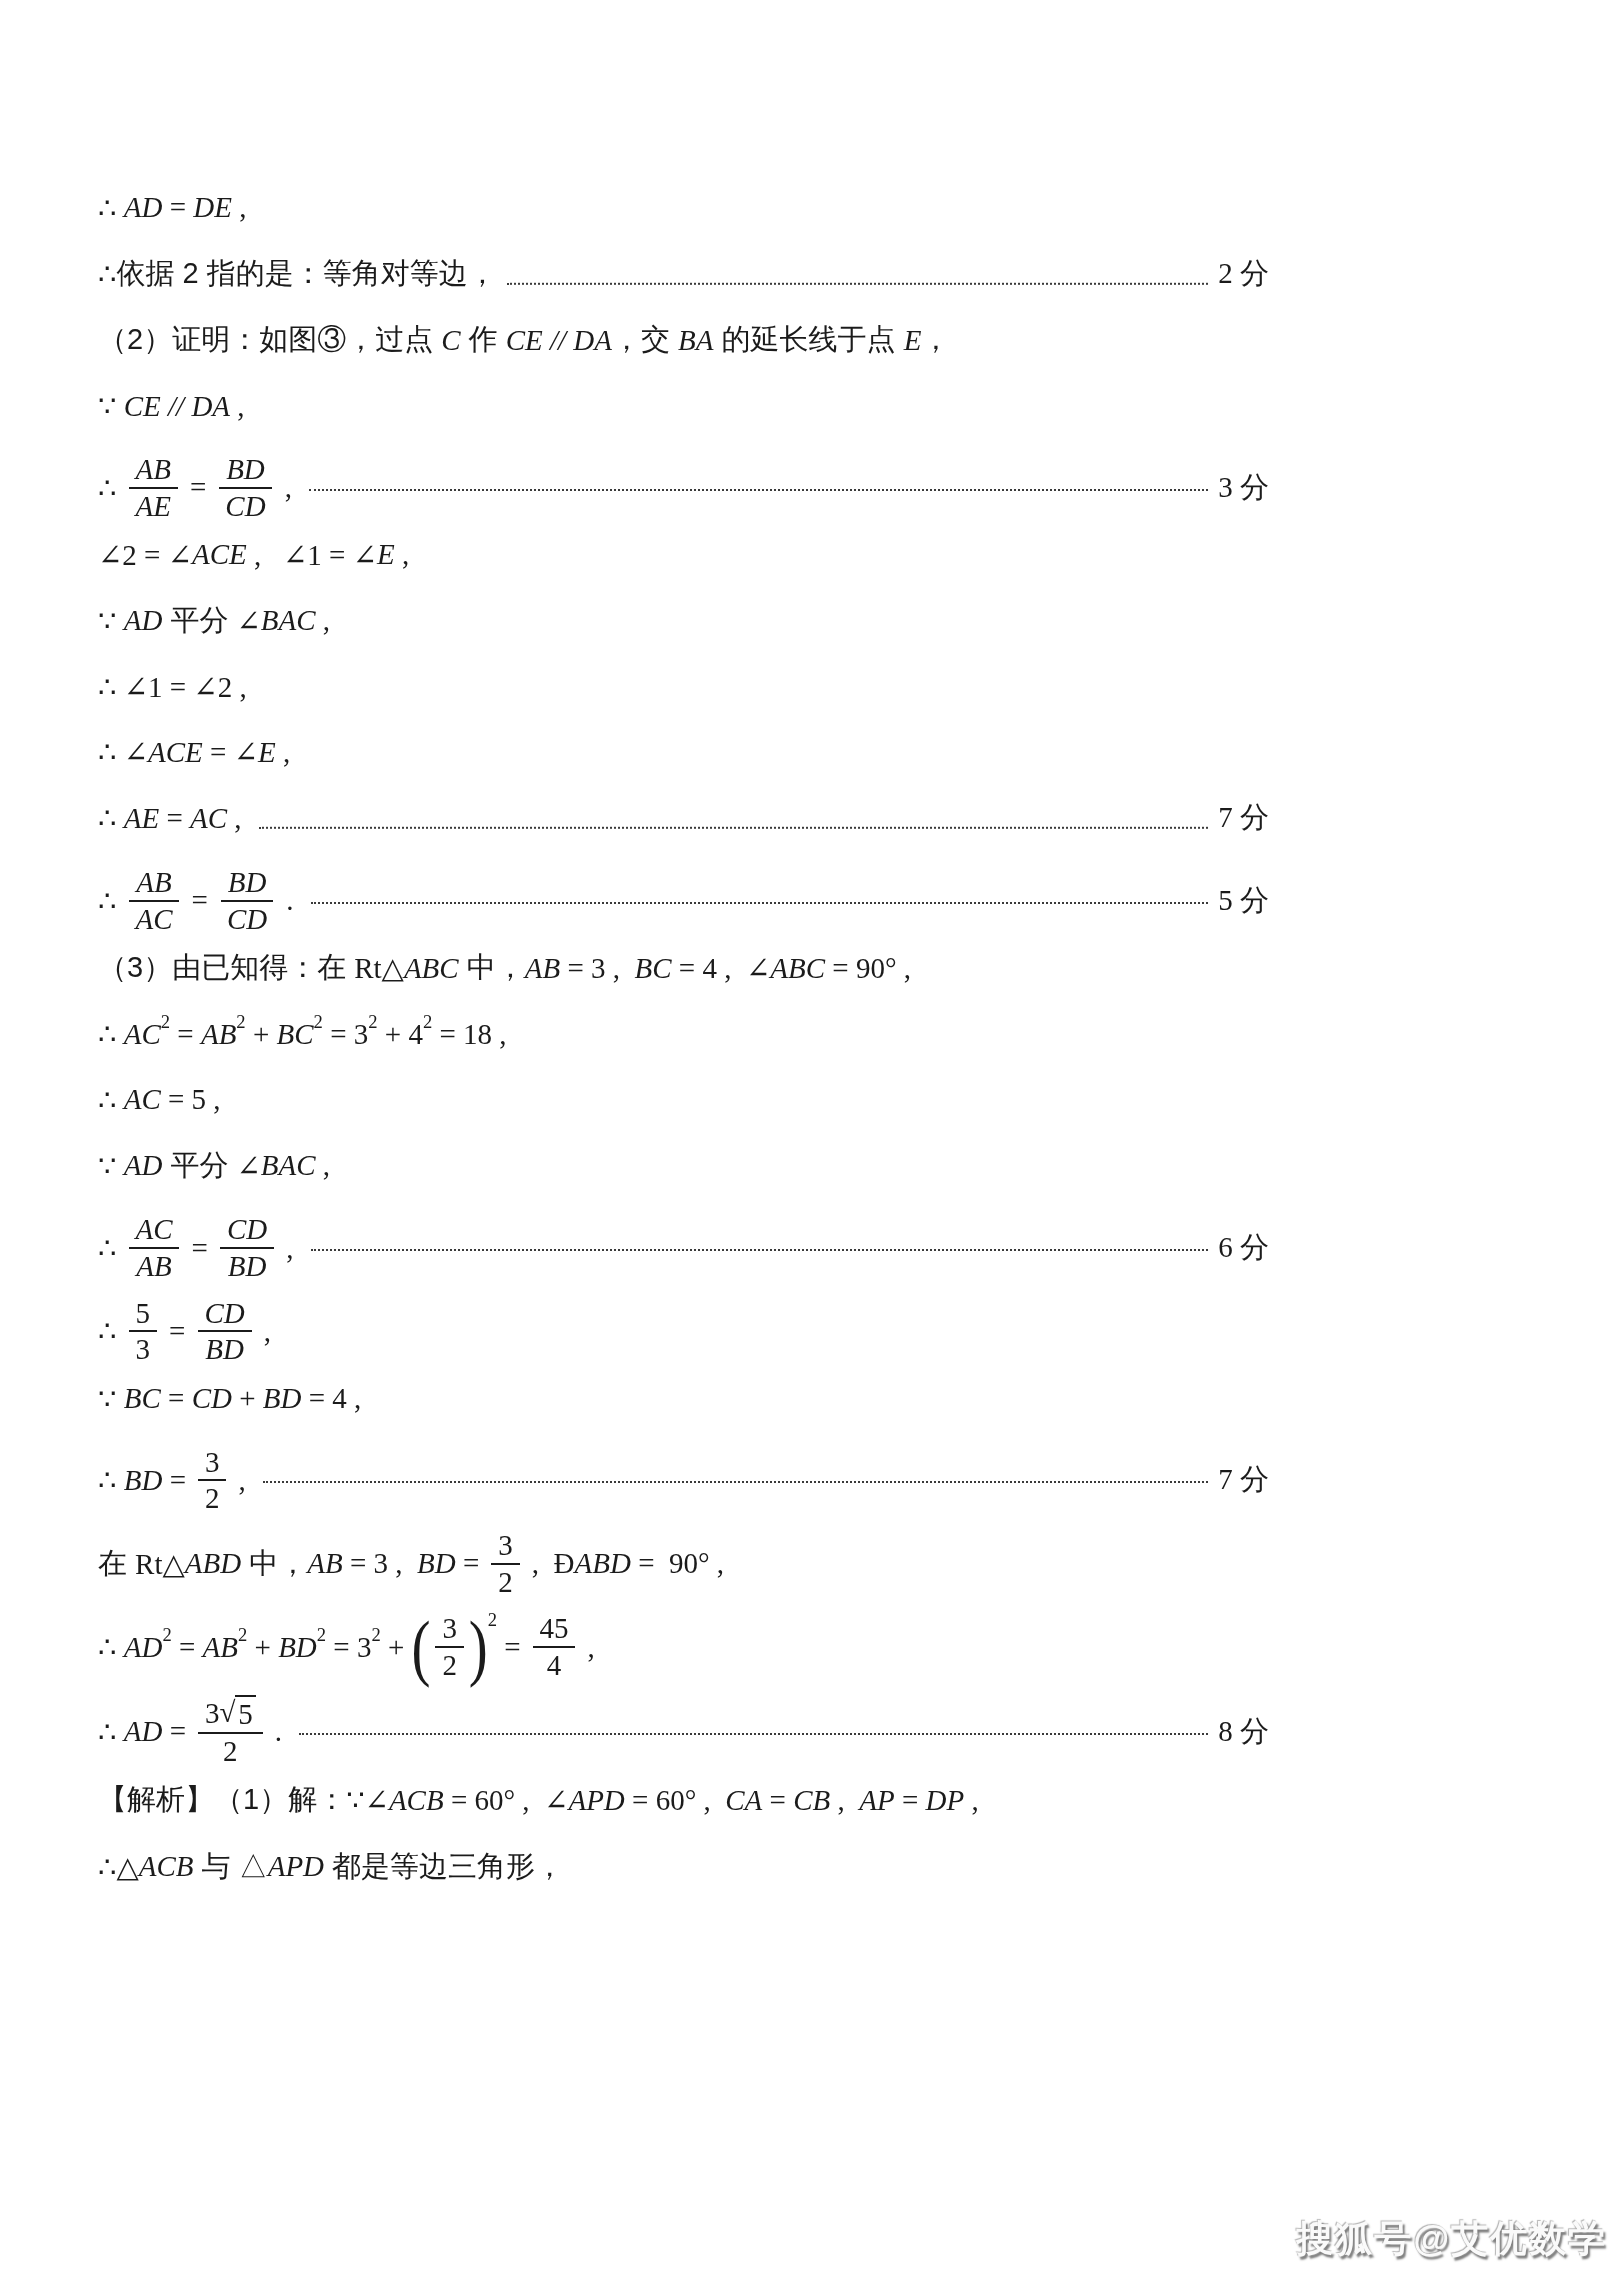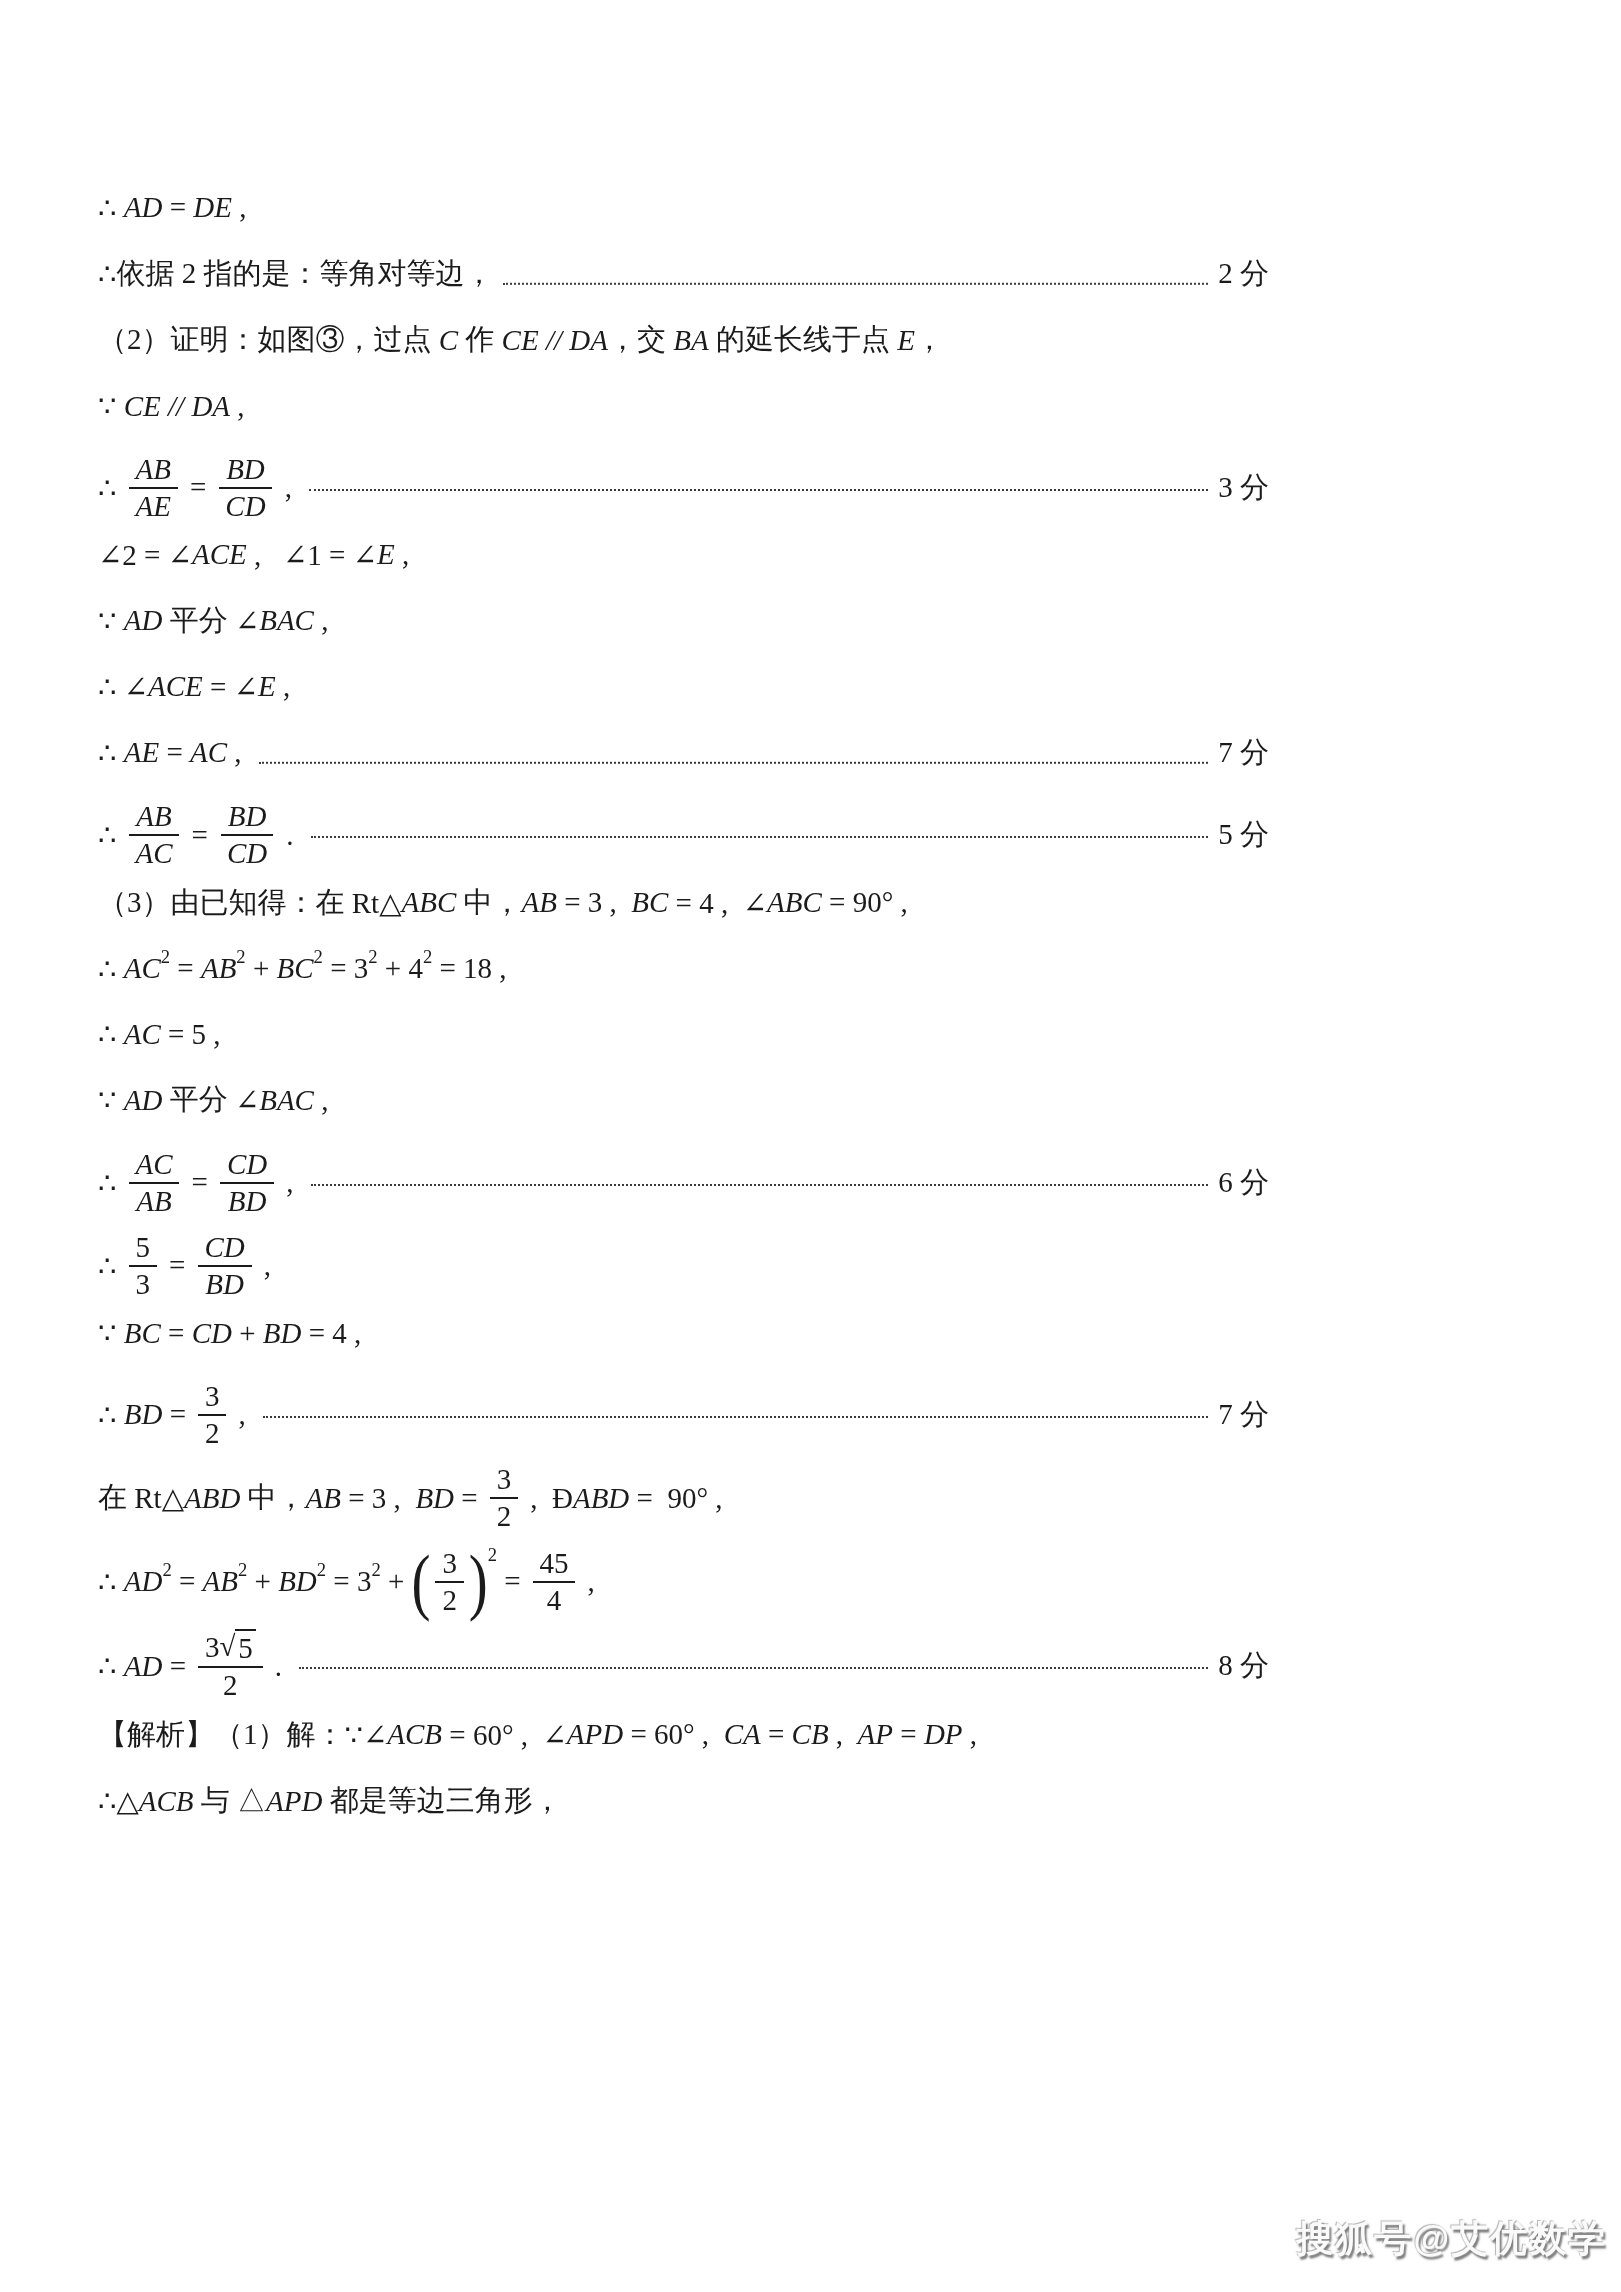--- a/index.html
+++ b/index.html
@@ -17,21 +17,21 @@
   .line{
     display:flex;
     align-items:center;
     font-size:29px;
     min-height:39px;
     margin:0 0 26.5px 0;
   }
   .line.tall{margin-bottom:11.8px;}
   .line.scored{padding-right:225px;}
   .seg{white-space:pre;}
-  .cn{font-family:Liberation Serif, serif;}
+  .cn{font-family:Liberation Sans, sans-serif;}
   .rm{font-style:normal;}
   .mi{font-style:italic;}
   .sup{font-size:18.6px;transform:translateY(-11.8px);}
   .psup{font-size:18.6px;align-self:flex-start;transform:translateY(-2px);}
   .bigp{font-size:57px;line-height:1;transform:scaleY(1.28);font-weight:400;}
   .frac{display:inline-flex;flex-direction:column;align-items:center;margin:0 4.9px;}
   .fnum,.fden{display:flex;align-items:center;justify-content:center;padding:0 6.9px;line-height:1.2;}
   .fnum{border-bottom:2px solid #1b1b1b;}
   .sqrt{display:inline-flex;align-items:flex-start;}
   .rsign{line-height:1.2;}
@@ -110,20 +110,23 @@
       </div>
       <div class="line">
         <span class="seg rm">∵ </span>
         <span class="seg mi">AD</span>
         <span class="seg cn"> 平分 </span>
         <span class="seg rm">∠</span>
         <span class="seg mi">BAC</span>
         <span class="seg rm"> ,</span>
       </div>
       <div class="line">
+        <span class="seg rm">∴ ∠1 = ∠2 ,</span>
+      </div>
+      <div class="line">
         <span class="seg rm">∴ ∠</span>
         <span class="seg mi">ACE</span>
         <span class="seg rm"> = ∠</span>
         <span class="seg mi">E</span>
         <span class="seg rm"> ,</span>
       </div>
       <div class="line scored">
         <span class="seg rm">∴ </span>
         <span class="seg mi">AE</span>
         <span class="seg rm"> = </span>

